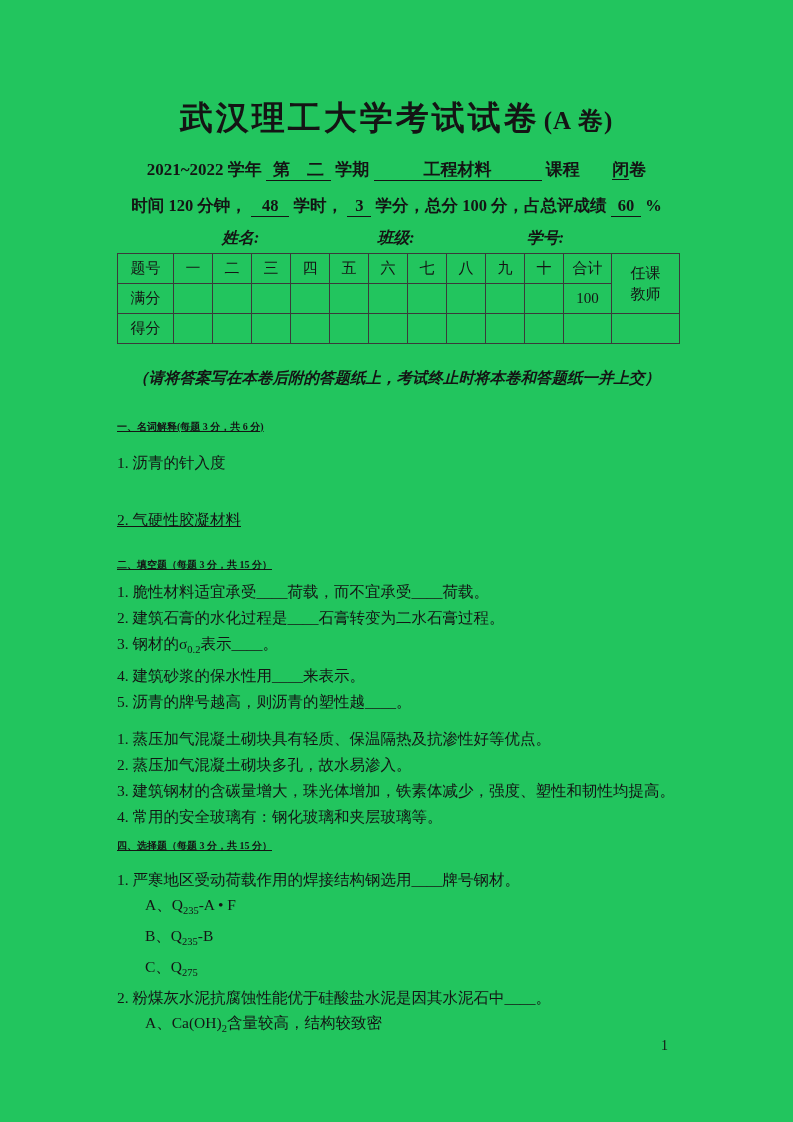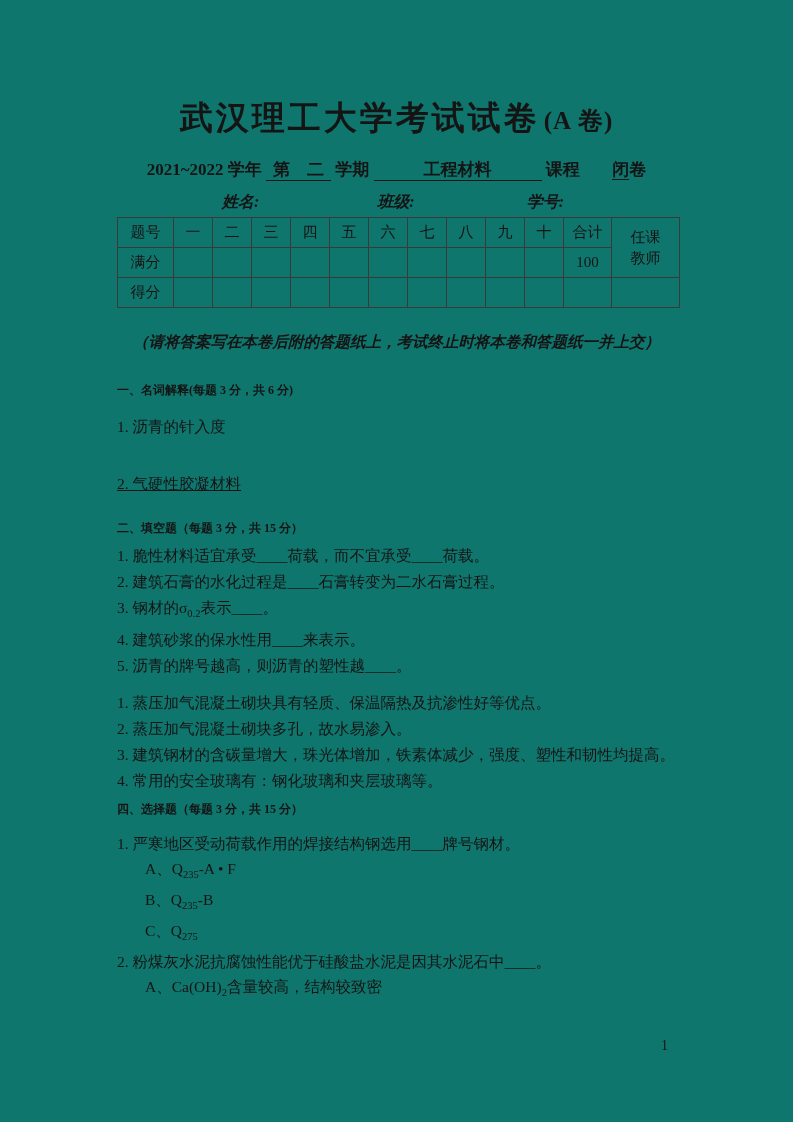--- a/index.html
+++ b/index.html
@@ -2,21 +2,21 @@
 <html><head>
 <meta charset="utf-8">
 <style>
   * { box-sizing: border-box; }
   html, body { margin: 0; padding: 0; background: #ffffff; }
   .page {
     position: relative;
     width: 793px;
     height: 1122px;
     margin: 0 auto;
-    background: #0f766e;
+    background: #22c55e;
     color: #141414;
     font-family: "Liberation Serif", "DejaVu Serif", serif;
     overflow: hidden;
   }
   .title-row {
     padding-top: 96px;
     text-align: center;
     white-space: nowrap;
   }
   .exam-title {
@@ -95,23 +95,24 @@
     font-style: italic;
     font-size: 15.5px;
     white-space: nowrap;
   }
   .body {
     padding-left: 117px;
     padding-right: 30px;
   }
   .sec-heading {
     font-weight: 700;
-    font-size: 12px;
+    font-size: 10px;
     line-height: 21px;
     white-space: nowrap;
+    text-decoration: underline;
   }
   .line {
     font-size: 15.5px;
     line-height: 19px;
     white-space: nowrap;
   }
   .line sub { font-size: 10.5px; }
   .opt { margin-left: 28px; }
   .mt-sec1 { margin-top: 27px; }
   .mt-item-first { margin-top: 16px; }
@@ -143,20 +144,29 @@
   <div class="meta1">
     <span>2021~2022 学年</span>
     <span class="blank blank-semester">第　二</span>
     <span>学期</span>
     <span class="blank blank-course">工程材料</span>
     <span>课程</span>
     <span class="sep-wide"></span>
     <span><span class="u">闭</span><span>卷</span></span>
   </div>
 
+  <div class="meta2">
+    <span>时间 120 分钟，</span>
+    <span class="blank blank-hours">48</span>
+    <span>学时，</span>
+    <span class="blank blank-credits">3</span>
+    <span>学分，总分 100 分，占总评成绩</span>
+    <span class="blank blank-percent">60</span>
+    <span>%</span>
+  </div>
 
   <div class="student-row">
     <span class="lbl-name">姓名:</span>
     <span class="lbl-class">班级:</span>
     <span class="lbl-id">学号:</span>
   </div>
 
   <table class="score-table">
     <colgroup>
       <col class="c-label">

